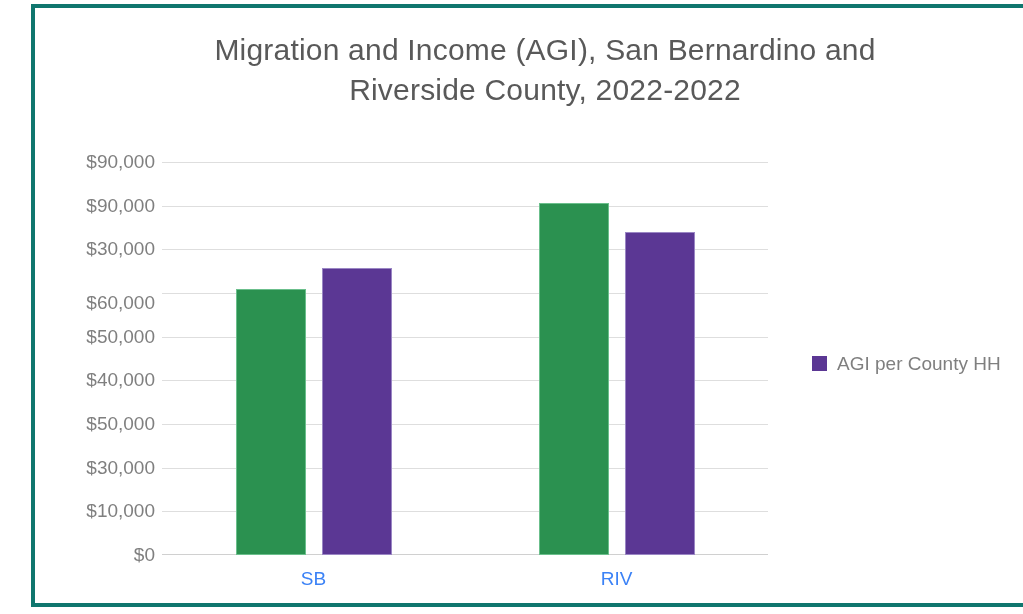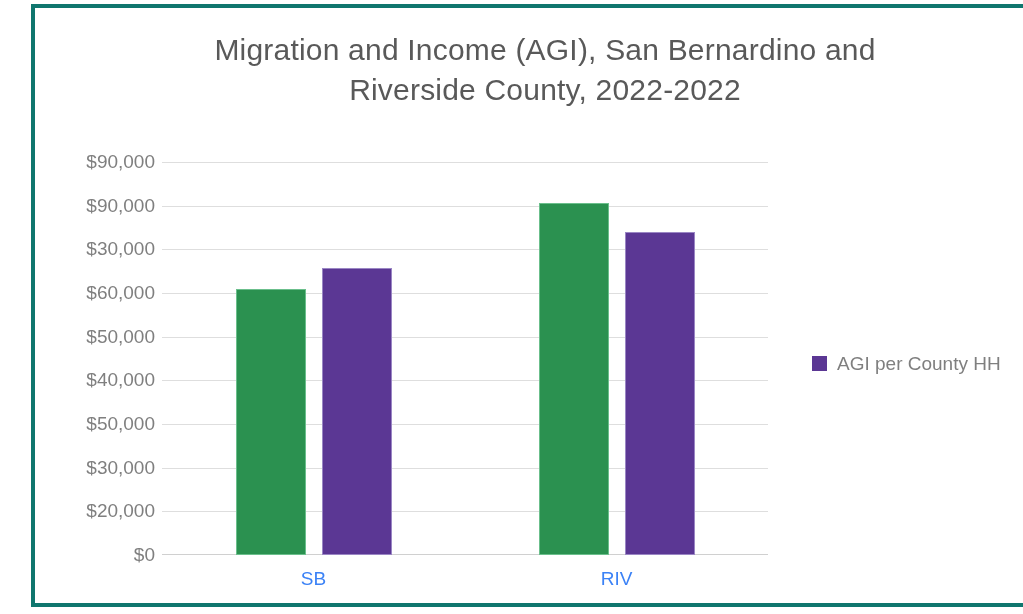--- a/index.html
+++ b/index.html
@@ -153,26 +153,26 @@
 
   <div id="chart-title">
     <span class="title-line">Migration and Income (AGI), San Bernardino and</span>
     <span class="title-line">Riverside County, 2022-2022</span>
   </div>
 
   <div id="y-axis-labels">
       <div class="y-tick-label" style="top: 0px;">$90,000</div>
       <div class="y-tick-label" style="top: 43.6667px;">$90,000</div>
       <div class="y-tick-label" style="top: 87.3333px;">$30,000</div>
-      <div class="y-tick-label" style="top: 131px;">$60,000</div>
+      <div class="y-tick-label" style="top: 141px;">$60,000</div>
       <div class="y-tick-label" style="top: 174.667px;">$50,000</div>
       <div class="y-tick-label" style="top: 218.333px;">$40,000</div>
       <div class="y-tick-label" style="top: 262px;">$50,000</div>
       <div class="y-tick-label" style="top: 305.667px;">$30,000</div>
-      <div class="y-tick-label" style="top: 349.333px;">$20,000</div>
+      <div class="y-tick-label" style="top: 349.333px;">$10,000</div>
       <div class="y-tick-label" style="top: 393px;">$0</div>
     </div>
 
   <div id="plot-area">
     <div class="axis-line"></div>
   <div class="gridline" style="top: 0px;"></div>
       <div class="gridline" style="top: 43.6667px;"></div>
       <div class="gridline" style="top: 87.3333px;"></div>
       <div class="gridline" style="top: 131px;"></div>
       <div class="gridline" style="top: 174.667px;"></div>

